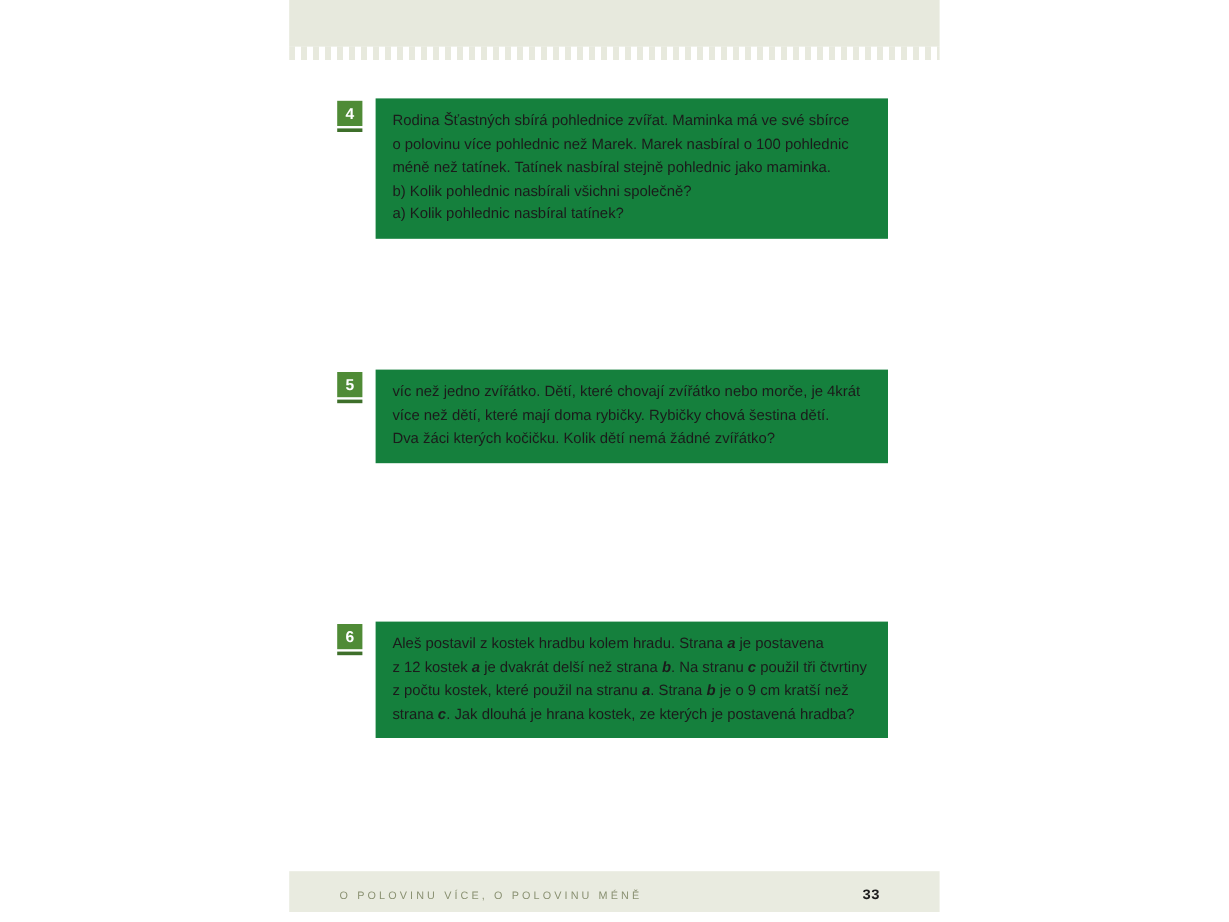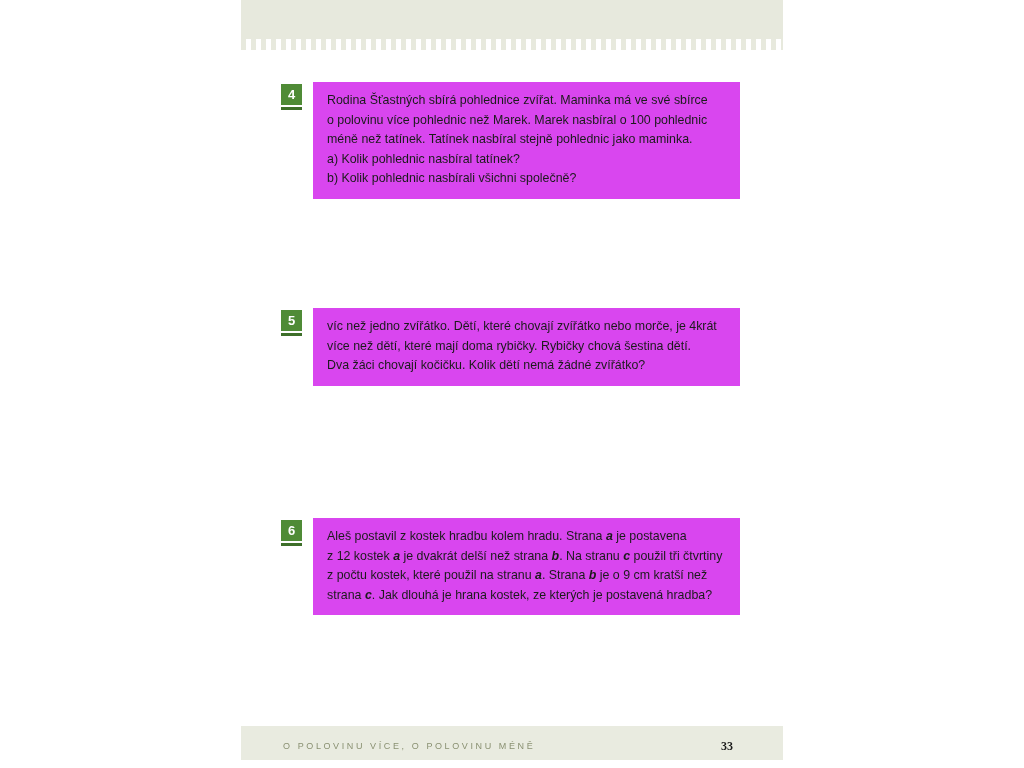--- a/index.html
+++ b/index.html
@@ -74,21 +74,21 @@
     width: 21px;
     height: 3px;
     background: #3e6f2a;
   }
 
   .ex-text {
     position: absolute;
     left: 32px;
     top: 0px;
     width: 427px;
-    background: #d946ef;
+    background: #15803d;
     color: #1b1b1b;
     font-size: 12.4px;
     line-height: 19.6px;
     padding: 9px 14px 10px 14px;
     box-sizing: border-box;
     font-family: "Liberation Sans", sans-serif;
   }
   .ex-text p {
     margin: 0;
   }
@@ -115,54 +115,54 @@
     letter-spacing: 2.6px;
     font-family: "Liberation Sans", sans-serif;
   }
   .footer-page {
     position: absolute;
     right: 50px;
     top: 13px;
     color: #1b1b1b;
     font-size: 12px;
     font-weight: bold;
-    font-family: Liberation Serif, serif;
+    font-family: Liberation Mono, monospace;
   }
 </style>
 </head>
 <body>
 
 <div class="page">
 
   <div class="top-band"></div>
   <div class="top-band-teeth"></div>
 
   <div class="exercise" style="left:281px; top:82px;">
     <div class="num-wrap">
       <div class="num-box">4</div>
       <div class="num-bar"></div>
     </div>
     <div class="ex-text">
       <p>Rodina Šťastných sbírá pohlednice zvířat. Maminka má ve své sbírce</p>
       <p>o polovinu více pohlednic než Marek. Marek nasbíral o 100 pohlednic</p>
       <p>méně než tatínek. Tatínek nasbíral stejně pohlednic jako maminka.</p>
+      <p>b) Kolik pohlednic nasbírali všichni společně?</p>
       <p>a) Kolik pohlednic nasbíral tatínek?</p>
-      <p>b) Kolik pohlednic nasbírali všichni společně?</p>
     </div>
   </div>
 
   <div class="exercise" style="left:281px; top:308px;">
     <div class="num-wrap">
       <div class="num-box">5</div>
       <div class="num-bar"></div>
     </div>
     <div class="ex-text">
       <p>víc než jedno zvířátko. Dětí, které chovají zvířátko nebo morče, je 4krát</p>
       <p>více než dětí, které mají doma rybičky. Rybičky chová šestina dětí.</p>
-      <p>Dva žáci chovají kočičku. Kolik dětí nemá žádné zvířátko?</p>
+      <p>Dva žáci kterých kočičku. Kolik dětí nemá žádné zvířátko?</p>
     </div>
   </div>
 
   <div class="exercise" style="left:281px; top:518px;">
     <div class="num-wrap">
       <div class="num-box">6</div>
       <div class="num-bar"></div>
     </div>
     <div class="ex-text">
       <p>Aleš postavil z kostek hradbu kolem hradu. Strana <b>a</b> je postavena</p>

